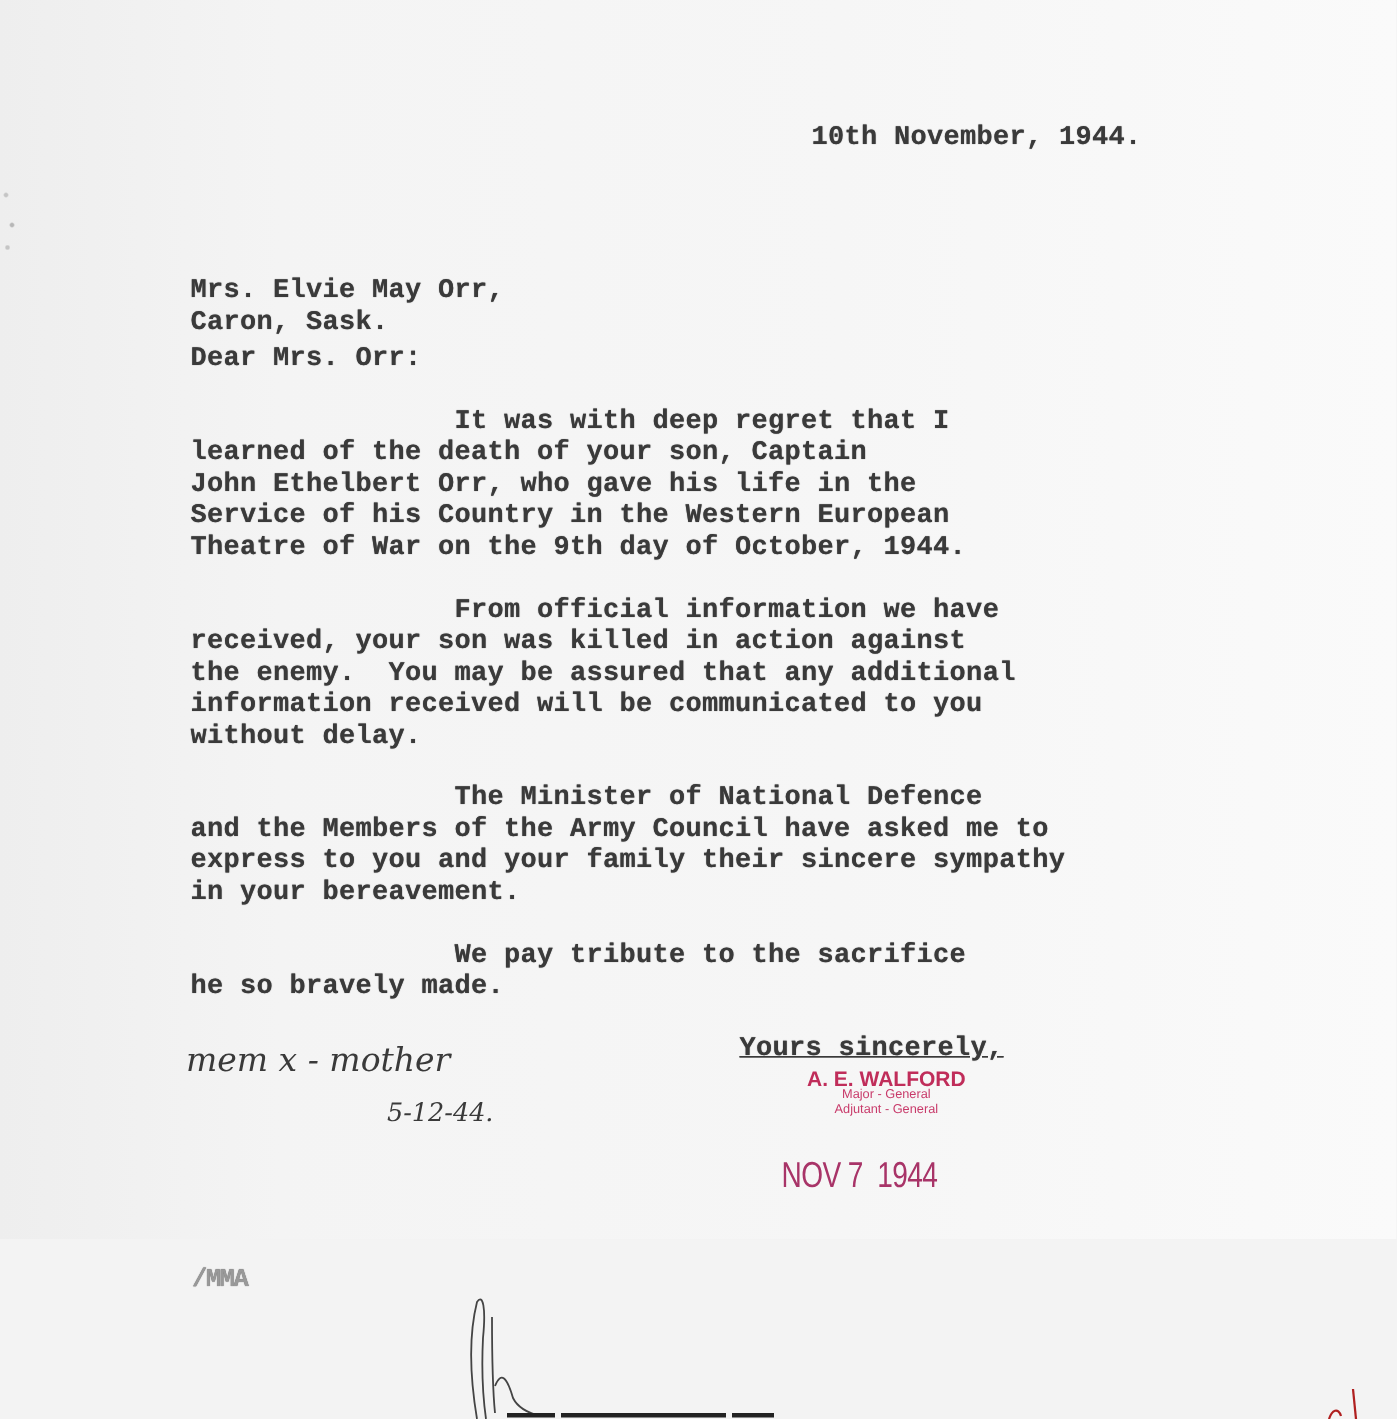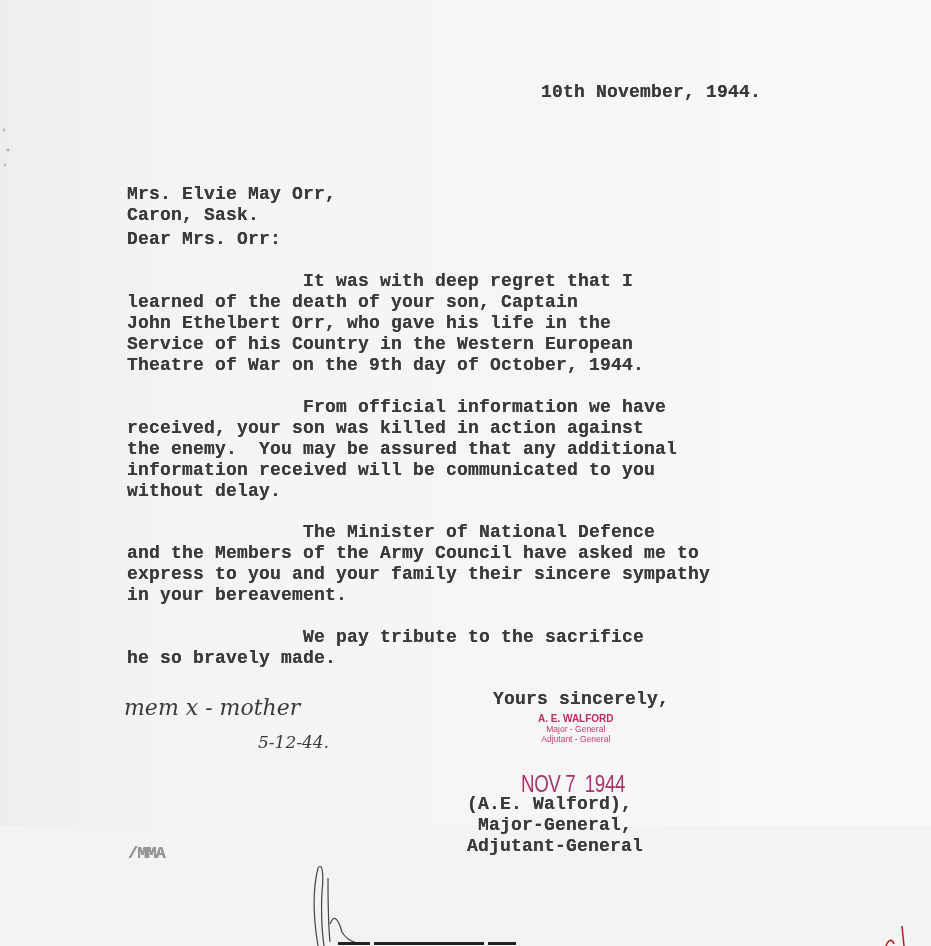--- a/index.html
+++ b/index.html
@@ -41,32 +41,32 @@
       text-shadow: 0 0 0.6px #555;
     }
     .date { left: 541px; top: 82px; }
     .addr { left: 127px; top: 184px; }
     .salutation { left: 127px; top: 229px; }
     .para { left: 127px; }
     .p1 { top: 271px; }
     .p2 { top: 397px; }
     .p3 { top: 522px; }
     .p4 { top: 627px; }
-    .closing { left: 493px; top: 689px; }
+    .closing { left: 493px; top: 689px; text-decoration: underline; }
     .sig-block { left: 467px; top: 794px; }
     .ref { left: 128px; top: 843px; font-size: 17px; color: #999; letter-spacing: -1px; }
     .stamp {
       position: absolute;
       left: 538px; top: 714px;
       font-family: "Liberation Sans", sans-serif;
       text-align: center;
       color: #c83a6a;
       line-height: 10px;
     }
-    .stamp .name { font-size: 10px; font-weight: bold; color: #c02d5a; }
+    .stamp .name { font-size: 14px; font-weight: bold; color: #c02d5a; }
     .stamp .rank { font-size: 8.5px; }
     .datestamp {
       position: absolute;
       left: 521px; top: 770px;
       font-family: "Liberation Sans", sans-serif;
       font-size: 24px;
       color: #a83468;
       letter-spacing: -0.5px;
       transform: scaleX(0.78);
       transform-origin: left top;
@@ -132,23 +132,20 @@
   <div class="typed closing">Yours sincerely,</div>
 
   <div class="stamp">
     <div class="name">A. E. WALFORD</div>
     <div class="rank">Major - General</div>
     <div class="rank">Adjutant - General</div>
   </div>
 
   <div class="datestamp">NOV 7  1944</div>
 
-  <div class="typed sig-block"><span>(A.E. Walford),</span>
-<span> Major-General,</span>
-<span>Adjutant-General</span></div>
 
   <div class="typed ref">/MMA</div>
 
   <svg class="initial-mark" width="60" height="84" viewBox="0 0 60 84">
     <path d="M6 84 C2 60, 0 30, 6 6 C10 0, 12 10, 10 30 C9 50, 10 70, 12 84" stroke="#444" stroke-width="1.2" fill="none"></path>
     <path d="M16 16 C16 40, 16 60, 18 80" stroke="#444" stroke-width="1.2" fill="none"></path>
     <path d="M18 62 C22 52, 26 56, 30 70 C33 76, 40 80, 48 82" stroke="#444" stroke-width="1.2" fill="none"></path>
   </svg>
 
   <svg class="red-mark" width="40" height="26" viewBox="0 0 40 26">

